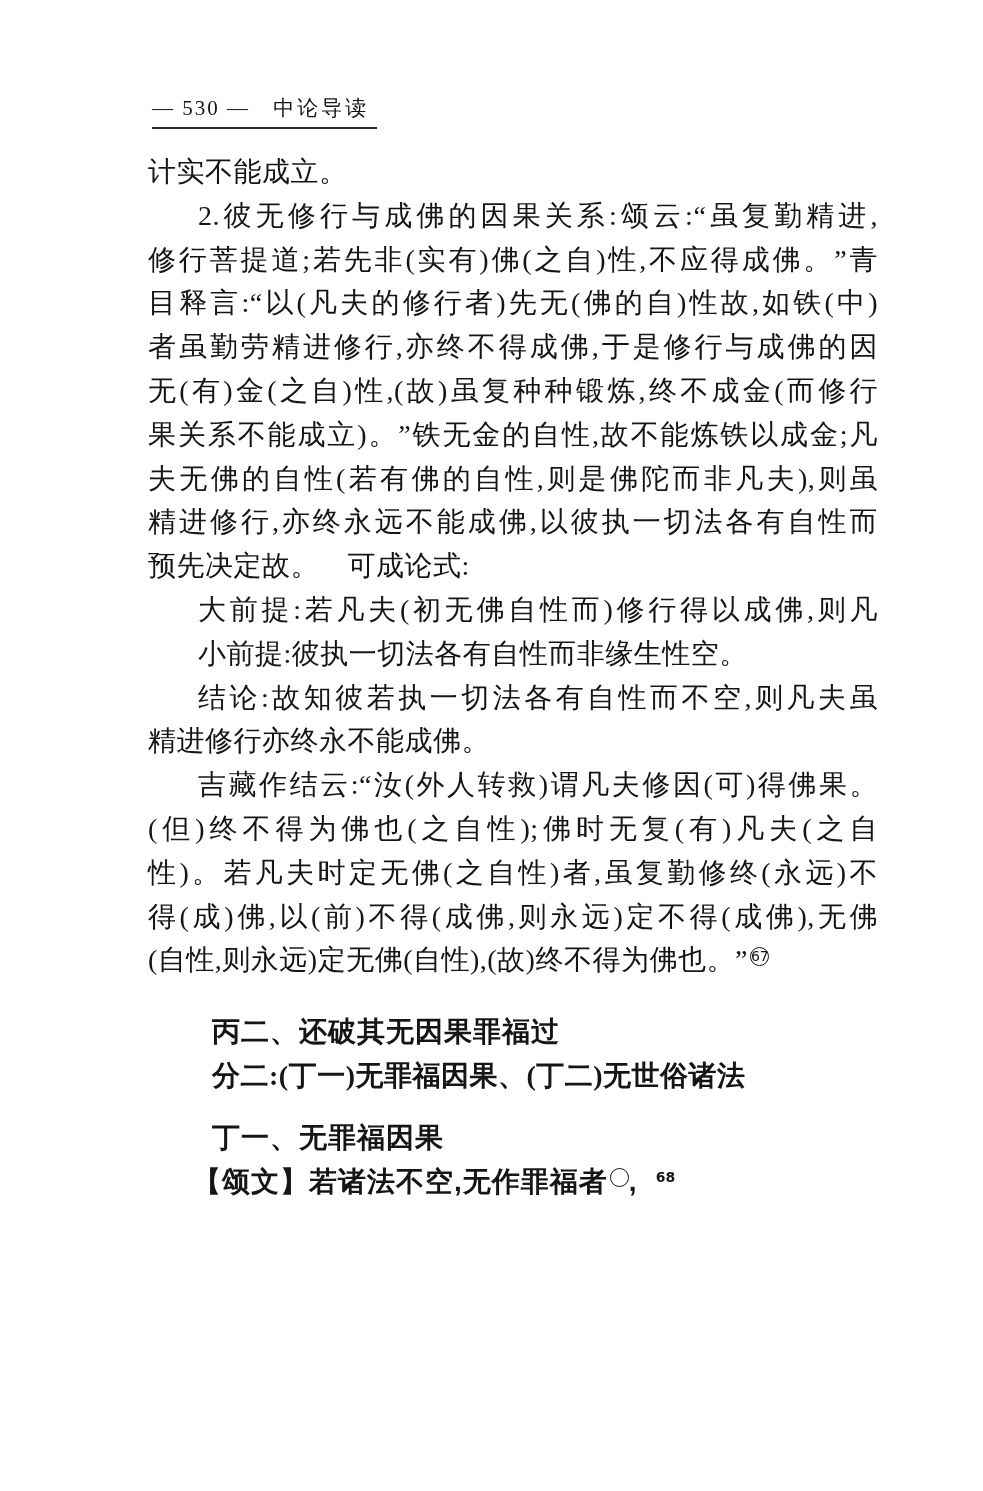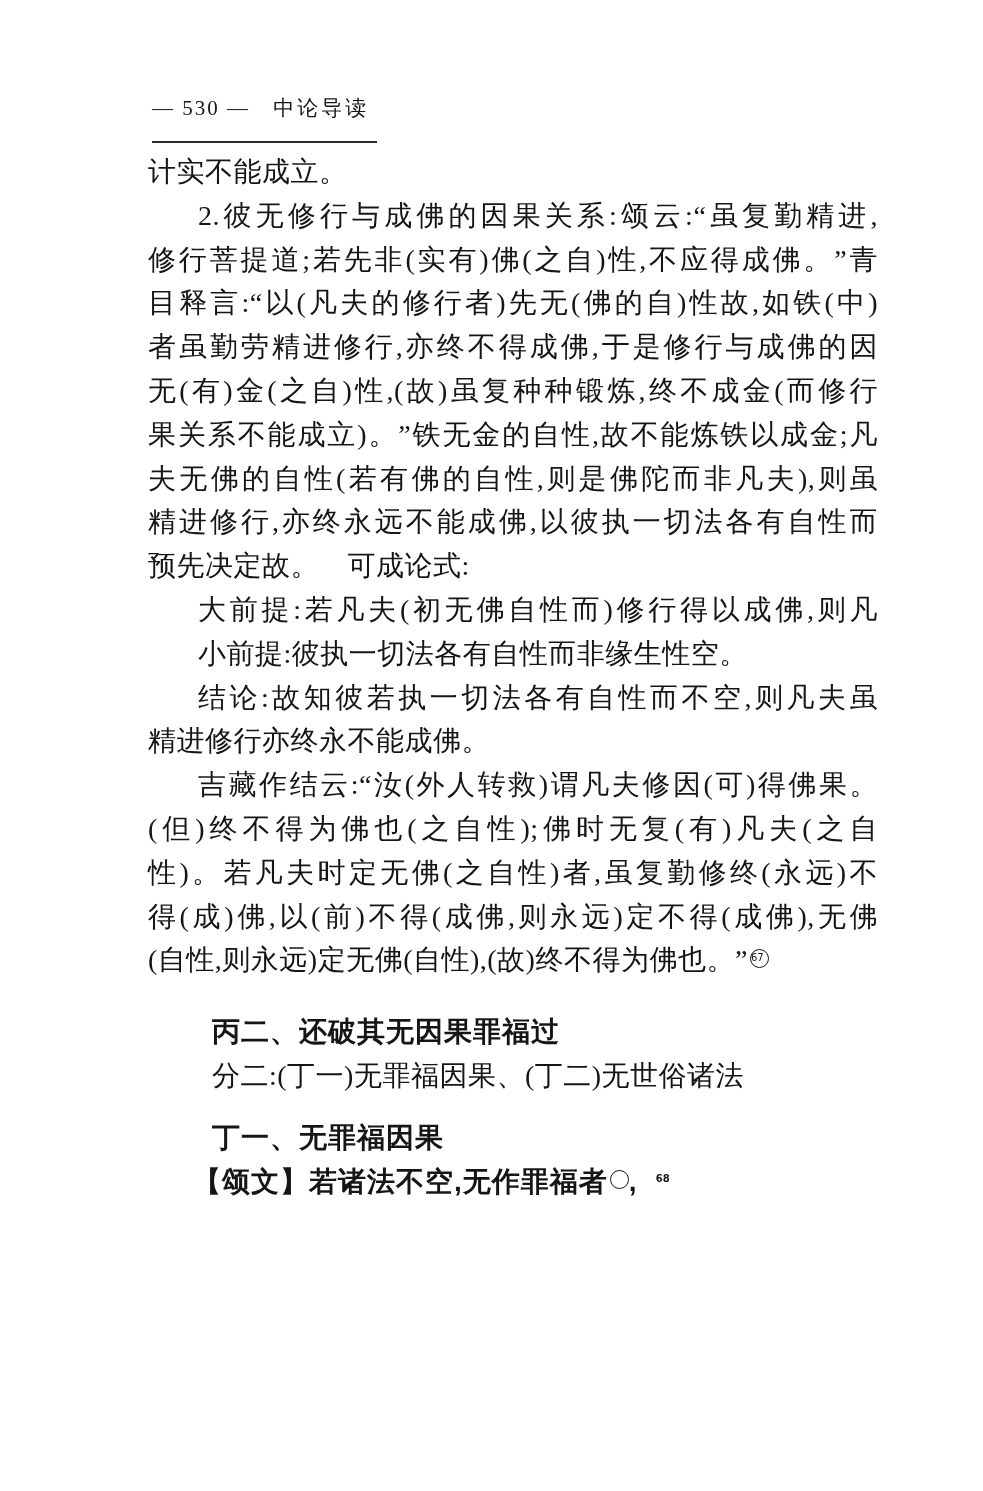--- a/index.html
+++ b/index.html
@@ -10,56 +10,56 @@
     background:#ffffff;
     color:#151515;
     font-family:"Liberation Serif", serif;
     overflow:hidden;
   }
   
   .header {
     position:absolute; left:152px; top:94px;
     font-size:21px;
     border-bottom:2px solid #2b2b2b;
-    padding-bottom:19px; padding-right:8px;
+    padding-bottom:5px; padding-right:8px;
     white-space:nowrap;
   }
   .header .pagenum { letter-spacing:2px; }
   .header .title   { margin-left:18px; letter-spacing:3px; }
 
   
   .content {
     position:absolute; left:148px; top:150px;
     width:730px;
     font-size:28px;
   }
   .line {
     height:43.8px; line-height:43.8px;
     letter-spacing:0.5px;
   }
   .line.fill   { text-align:justify; text-align-last:justify; }
   .line.indent  { text-indent:50px; }
-  .line.indent2 { text-indent:64px; }
+  .line.indent2 { text-indent:64px;font-weight:bold; }
   .line.verse   { text-indent:45px; }
   .line.bold {
     font-weight:700;
     font-family:"Liberation Sans", sans-serif;
     letter-spacing:1px;
   }
   .line.gap1 { margin-top:28px; }
   .line.gap2 { margin-top:18px; }
 
   
   .fn {
     display:inline-block; box-sizing:border-box;
     width:19px; height:19px; line-height:16px;
     border:1.5px solid #151515; border-radius:50%;
-    font-size:10px; font-weight:400; letter-spacing:0;
+    font-size:14px; font-weight:400; letter-spacing:0;
     font-family:"DejaVu Sans", sans-serif;
-    text-align:left; vertical-align:8px;
+    text-align:right; vertical-align:8px;
     margin-left:2px;
   }
   .line.bold .fn { font-weight:700; vertical-align:9px; }
 </style>
 </head>
 <body>
 
 <div class="page">
 
   <div class="header">

